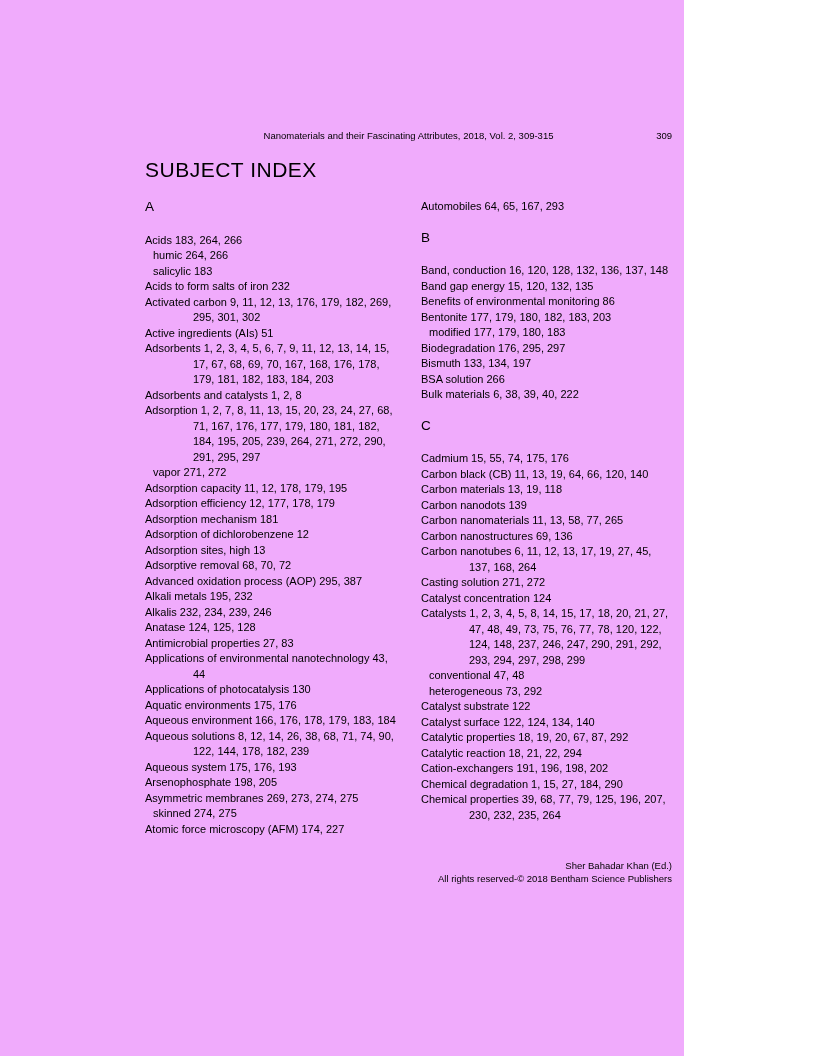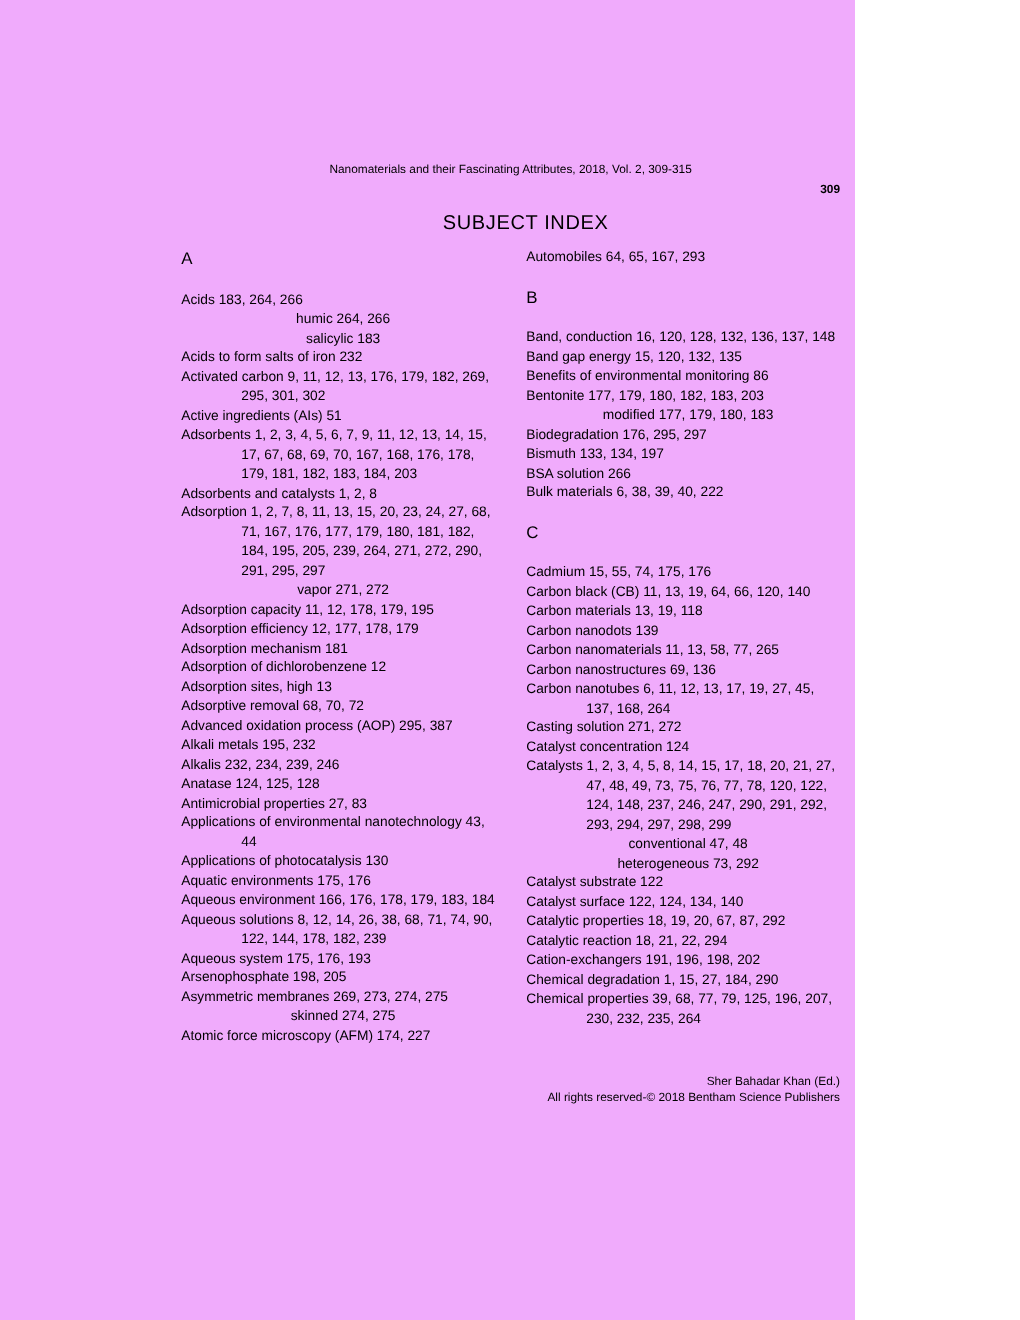--- a/index.html
+++ b/index.html
@@ -21,31 +21,29 @@
     top: 130px;
     left: 145px;
     width: 527px;
     font-size: 9.5px;
     line-height: 12px;
     text-align: center;
   }
   .page-number {
     position: absolute;
     right: 0;
-    top: 16px;
-    font-weight: bold;
+    top: 0;
   }
   .doc-title {
     position: absolute;
     top: 158px;
     left: 145px;
     width: 527px;
-    margin: 12px;
-    text-align: center;
-    font-size: 16px;
+    margin: 0;
+    font-size: 21px;
     font-weight: 400;
     letter-spacing: 0.5px;
   }
   .columns {
     position: absolute;
     top: 199px;
     left: 145px;
     width: 527px;
     display: flex;
     gap: 25px;
@@ -63,21 +61,20 @@
   .col .section-letter:first-child {
     margin-top: 0;
   }
   .entry {
     padding-left: 48px;
     text-indent: -48px;
   }
   .subentry {
     padding-left: 48px;
     text-indent: -40px;
-    text-align: center;
   }
   .footer {
     position: absolute;
     top: 859px;
     left: 145px;
     width: 527px;
     text-align: right;
     font-size: 9.5px;
     line-height: 13px;
   }

